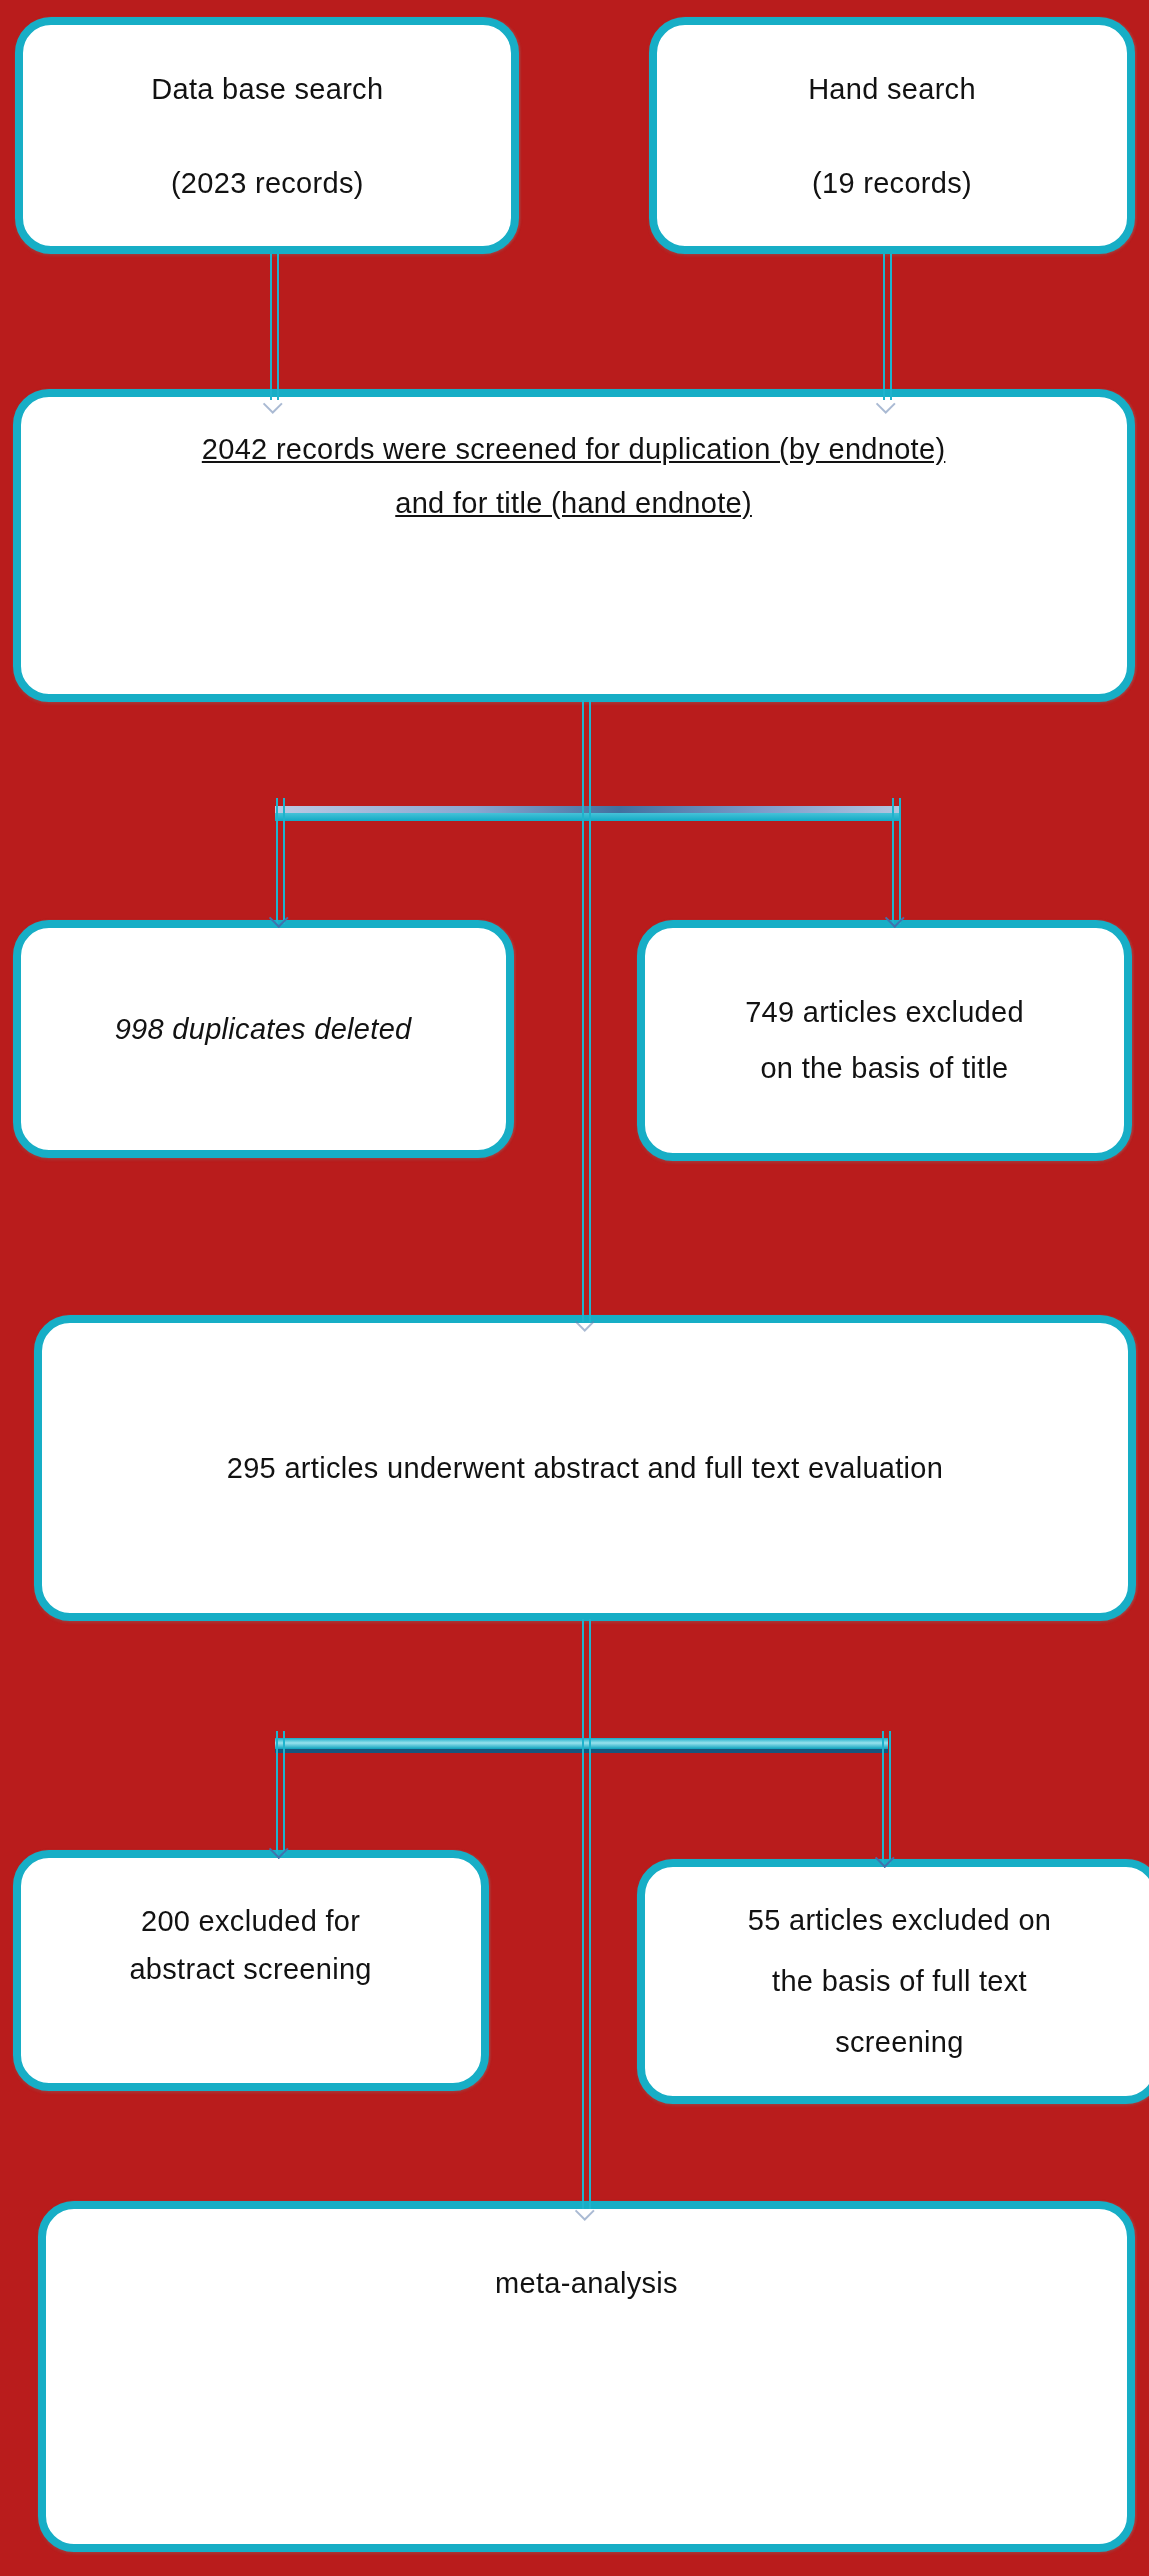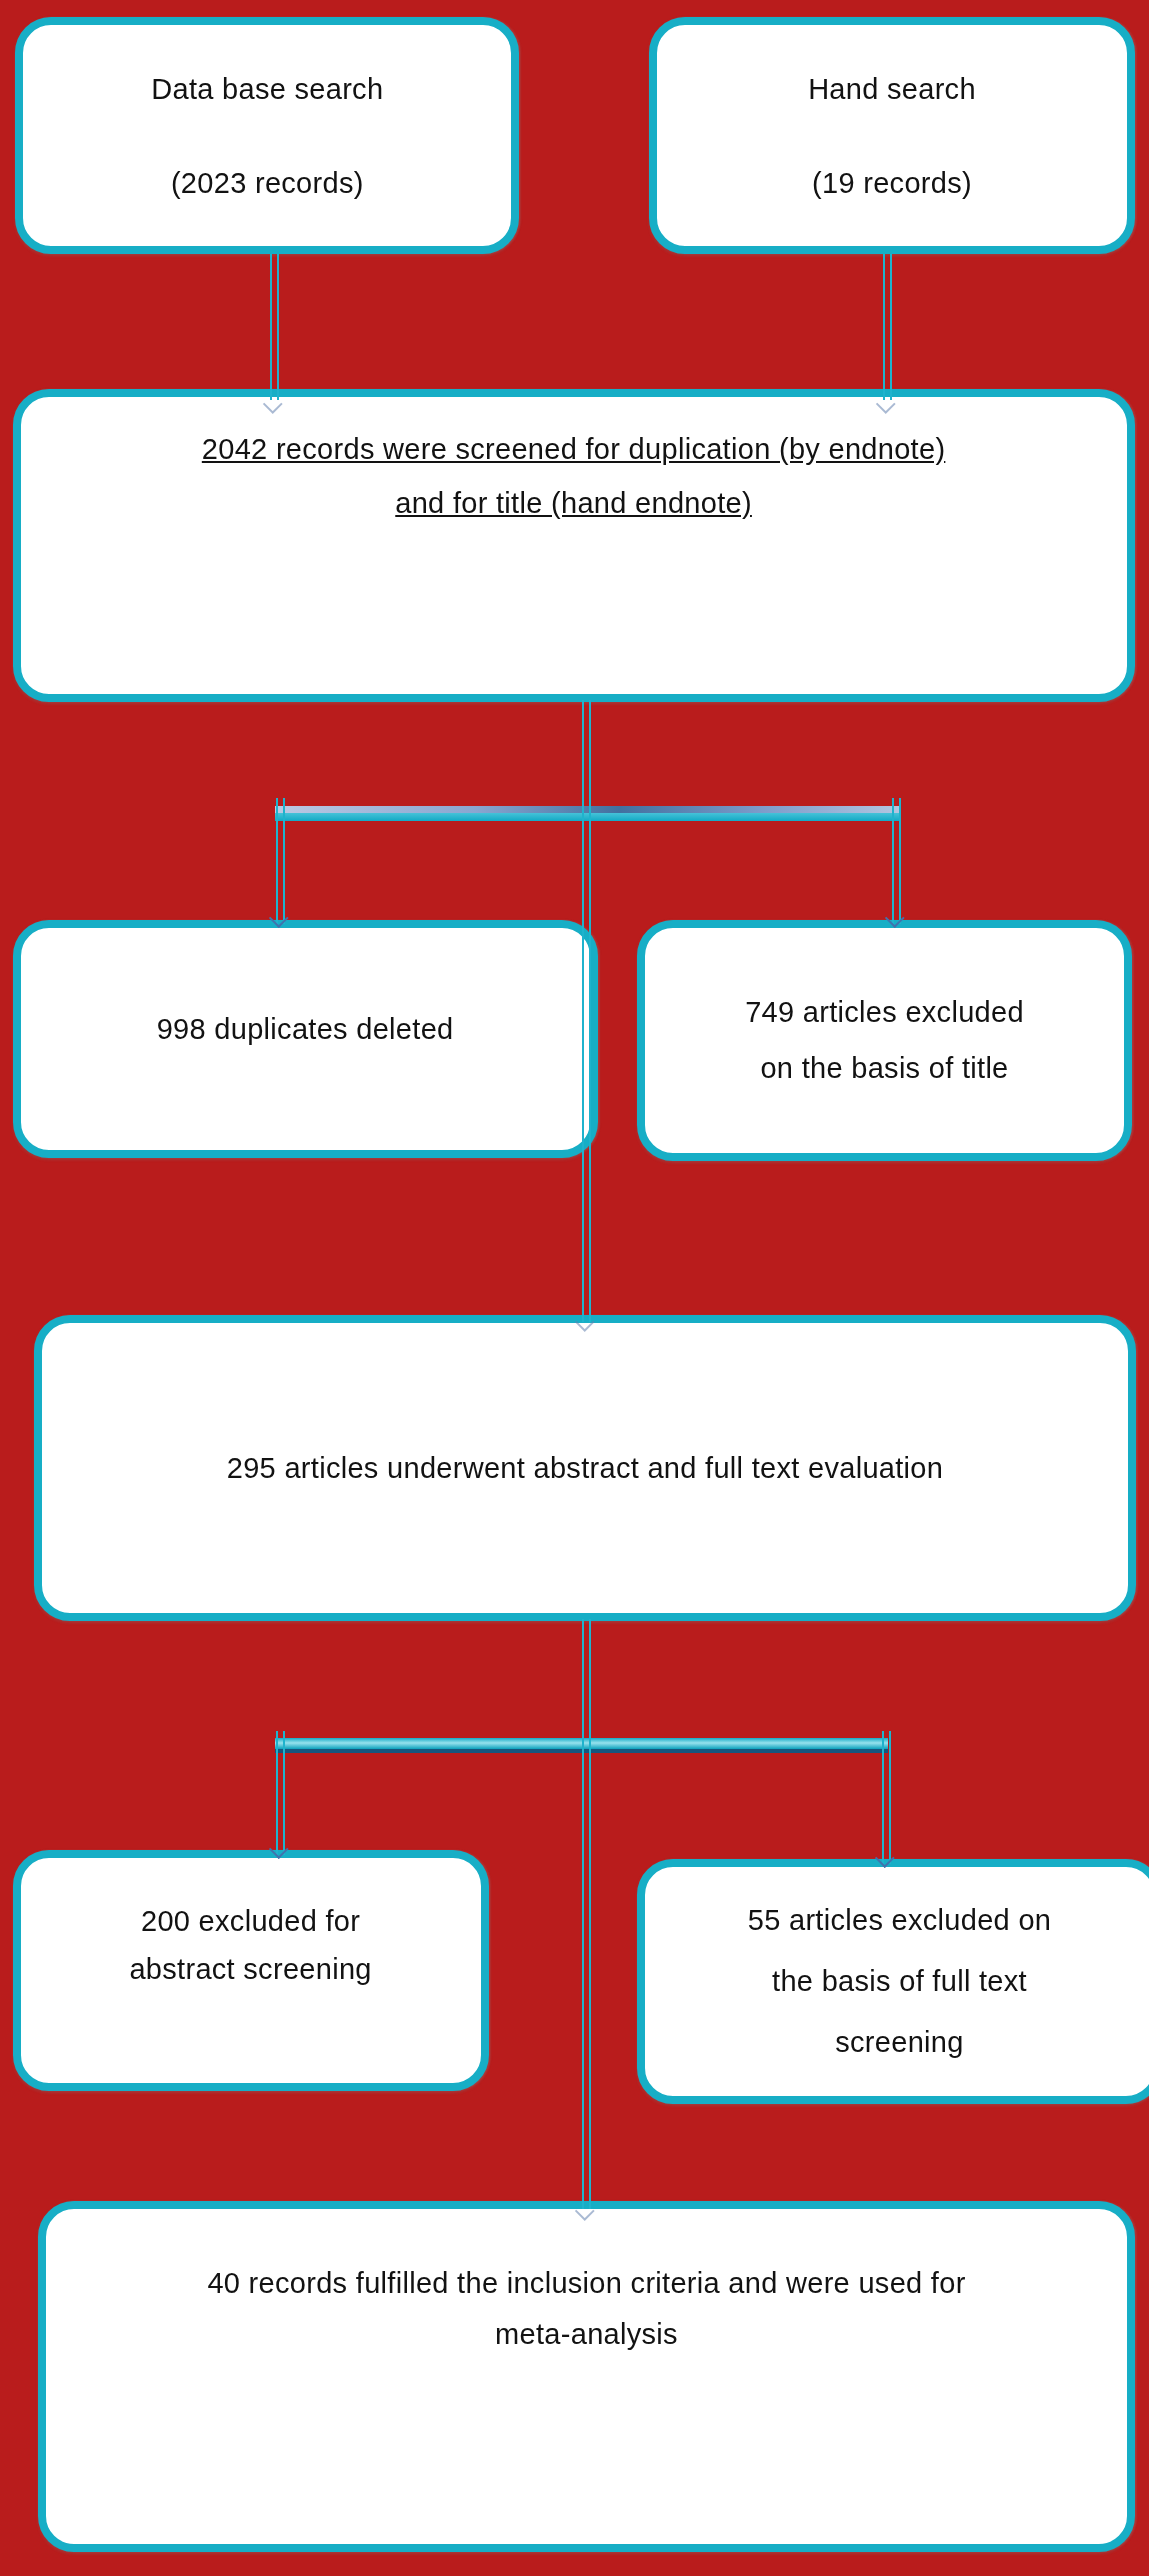--- a/index.html
+++ b/index.html
@@ -30,21 +30,21 @@
     font-size:29px;
     letter-spacing:0.3px;
     line-height:54px;
     z-index:3;
   }
   .node span { display:block; }
 
   #node-database-search   { left:15.3px;  top:17px;   width:504px;  height:237px; row-gap:58px; line-height:36px; }
   #node-hand-search       { left:649px; top:17px;   width:486px;  height:237px; row-gap:58px; line-height:36px; }
   #node-screening         { left:12.6px;  top:389px;  width:1122px; height:313px; justify-content:flex-start; padding-top:25px;text-decoration:underline; }
-  #node-duplicates        { left:12.6px;  top:920px; width:585px;  height:238px; padding-bottom:20px; }
+  #node-duplicates        { left:12.6px;  top:920px; width:501px;  height:238px; padding-bottom:20px;font-style:italic; }
   #node-title-excluded    { left:637px; top:920px; width:495px;  height:241px; line-height:56px; padding-bottom:1px; }
   #node-abstract-fulltext { left:34px;  top:1315px; width:1102px; height:306px; }
   #node-abstract-excluded { left:12.6px;  top:1850px; width:476px;  height:241px; line-height:48px; padding-bottom:52px; }
   #node-fulltext-excluded { left:637px; top:1859px; width:525px;  height:245px; line-height:61px; }
   #node-included          { left:38px;  top:2201px; width:1097px; height:351px; justify-content:flex-start; padding-top:49px; line-height:51px; }
 
   
   .vline {
     position:absolute;
     width:9px;
@@ -137,21 +137,20 @@
     <span>abstract screening</span>
   </div>
 
   <div class="node" id="node-fulltext-excluded">
     <span>55 articles excluded on</span>
     <span>the basis of full text</span>
     <span>screening</span>
   </div>
 
   <div class="node" id="node-included">
-    <span>40 records fulfilled the inclusion criteria and were used for</span>
     <span>meta-analysis</span>
   </div>
 
   <div class="branch" id="branch-1">
     <div class="steel"></div>
     <div class="cyan"></div>
   </div>
   <div class="branch" id="branch-2">
     <div class="cyan"></div>
     <div class="navy"></div>

